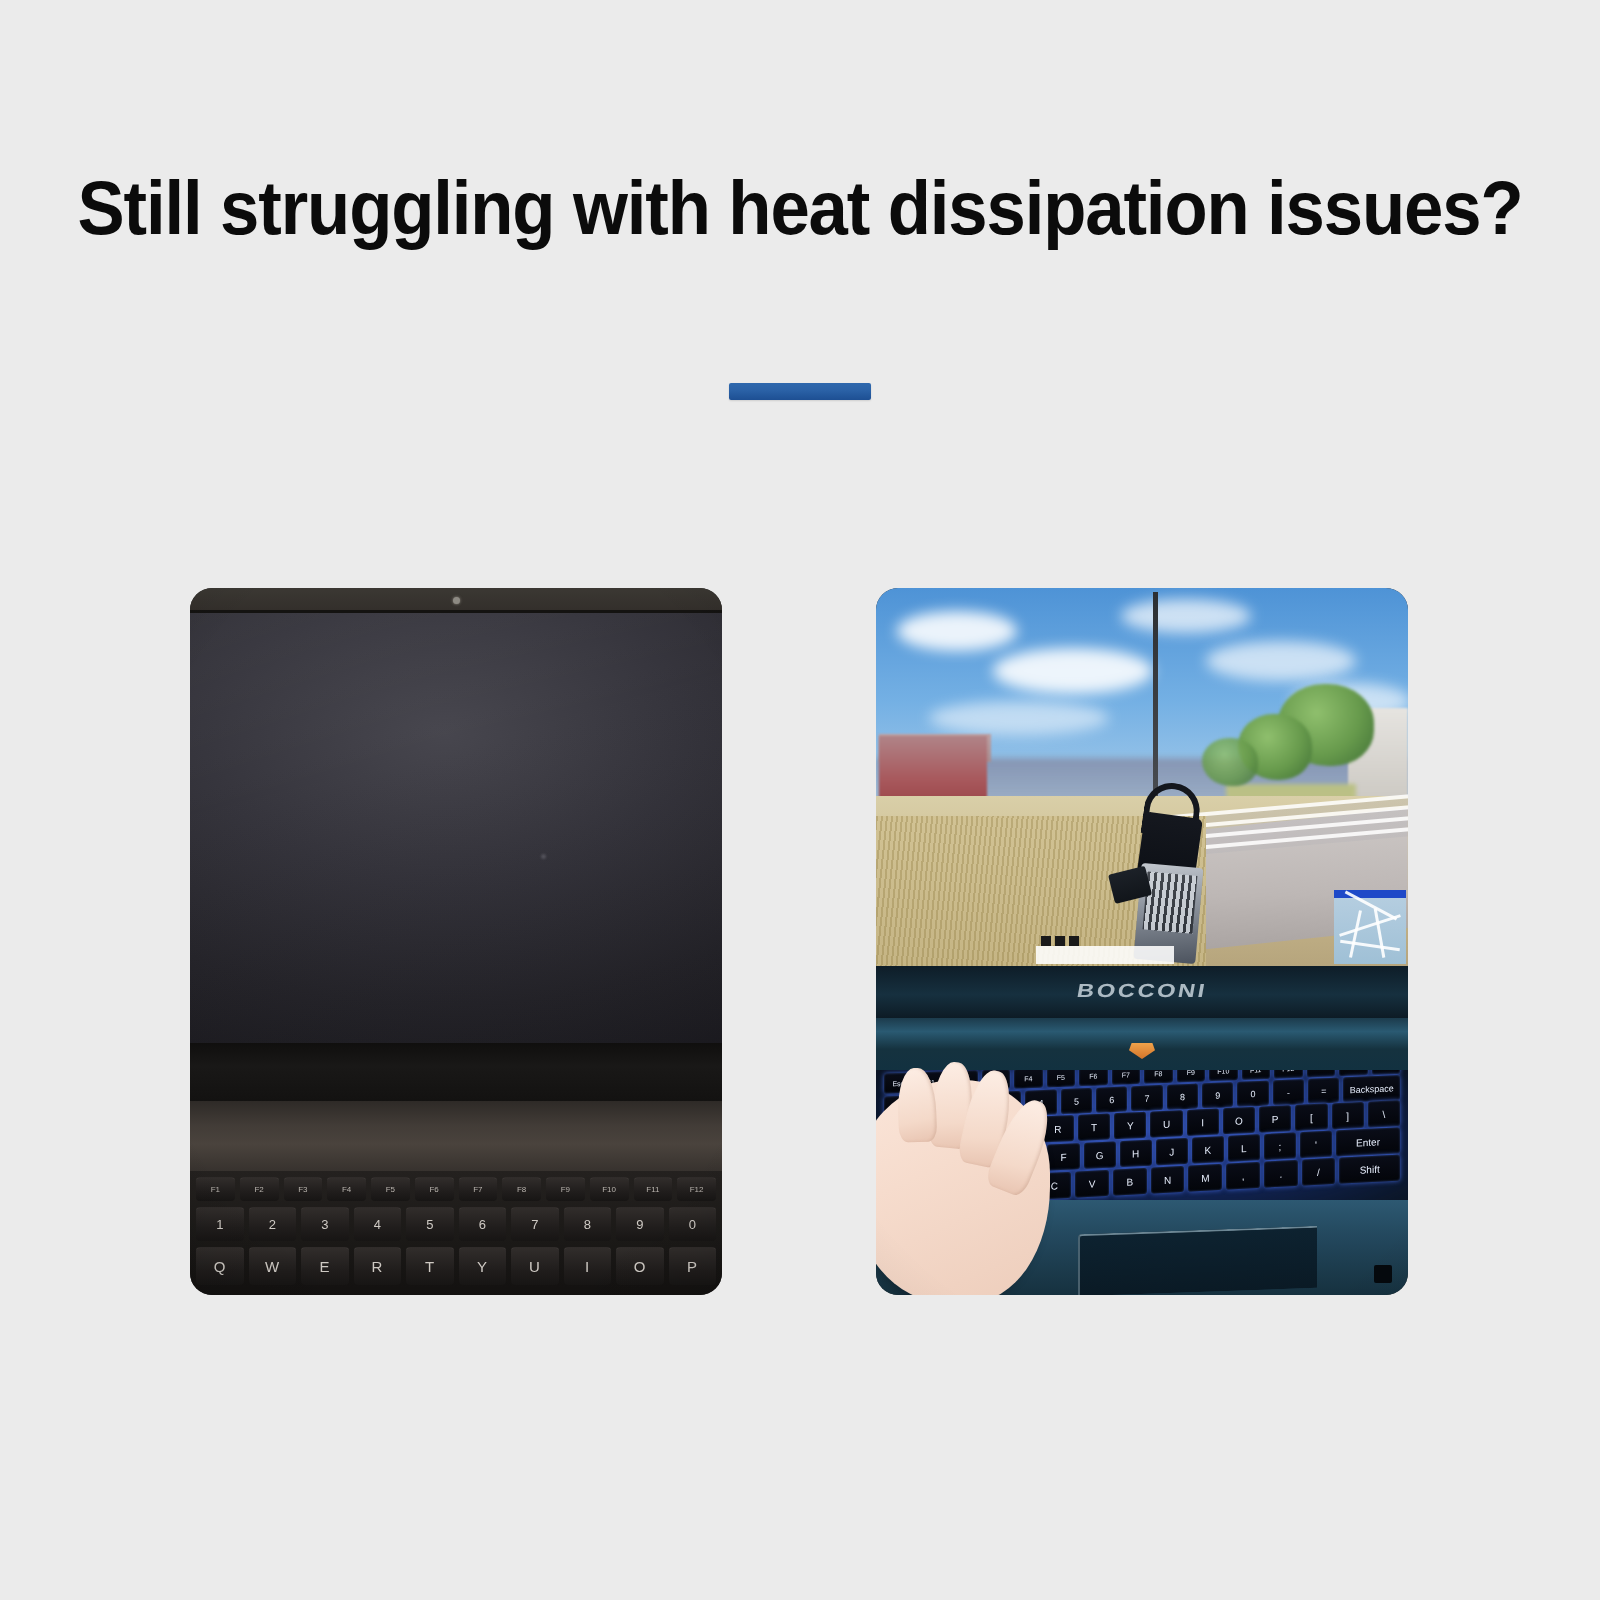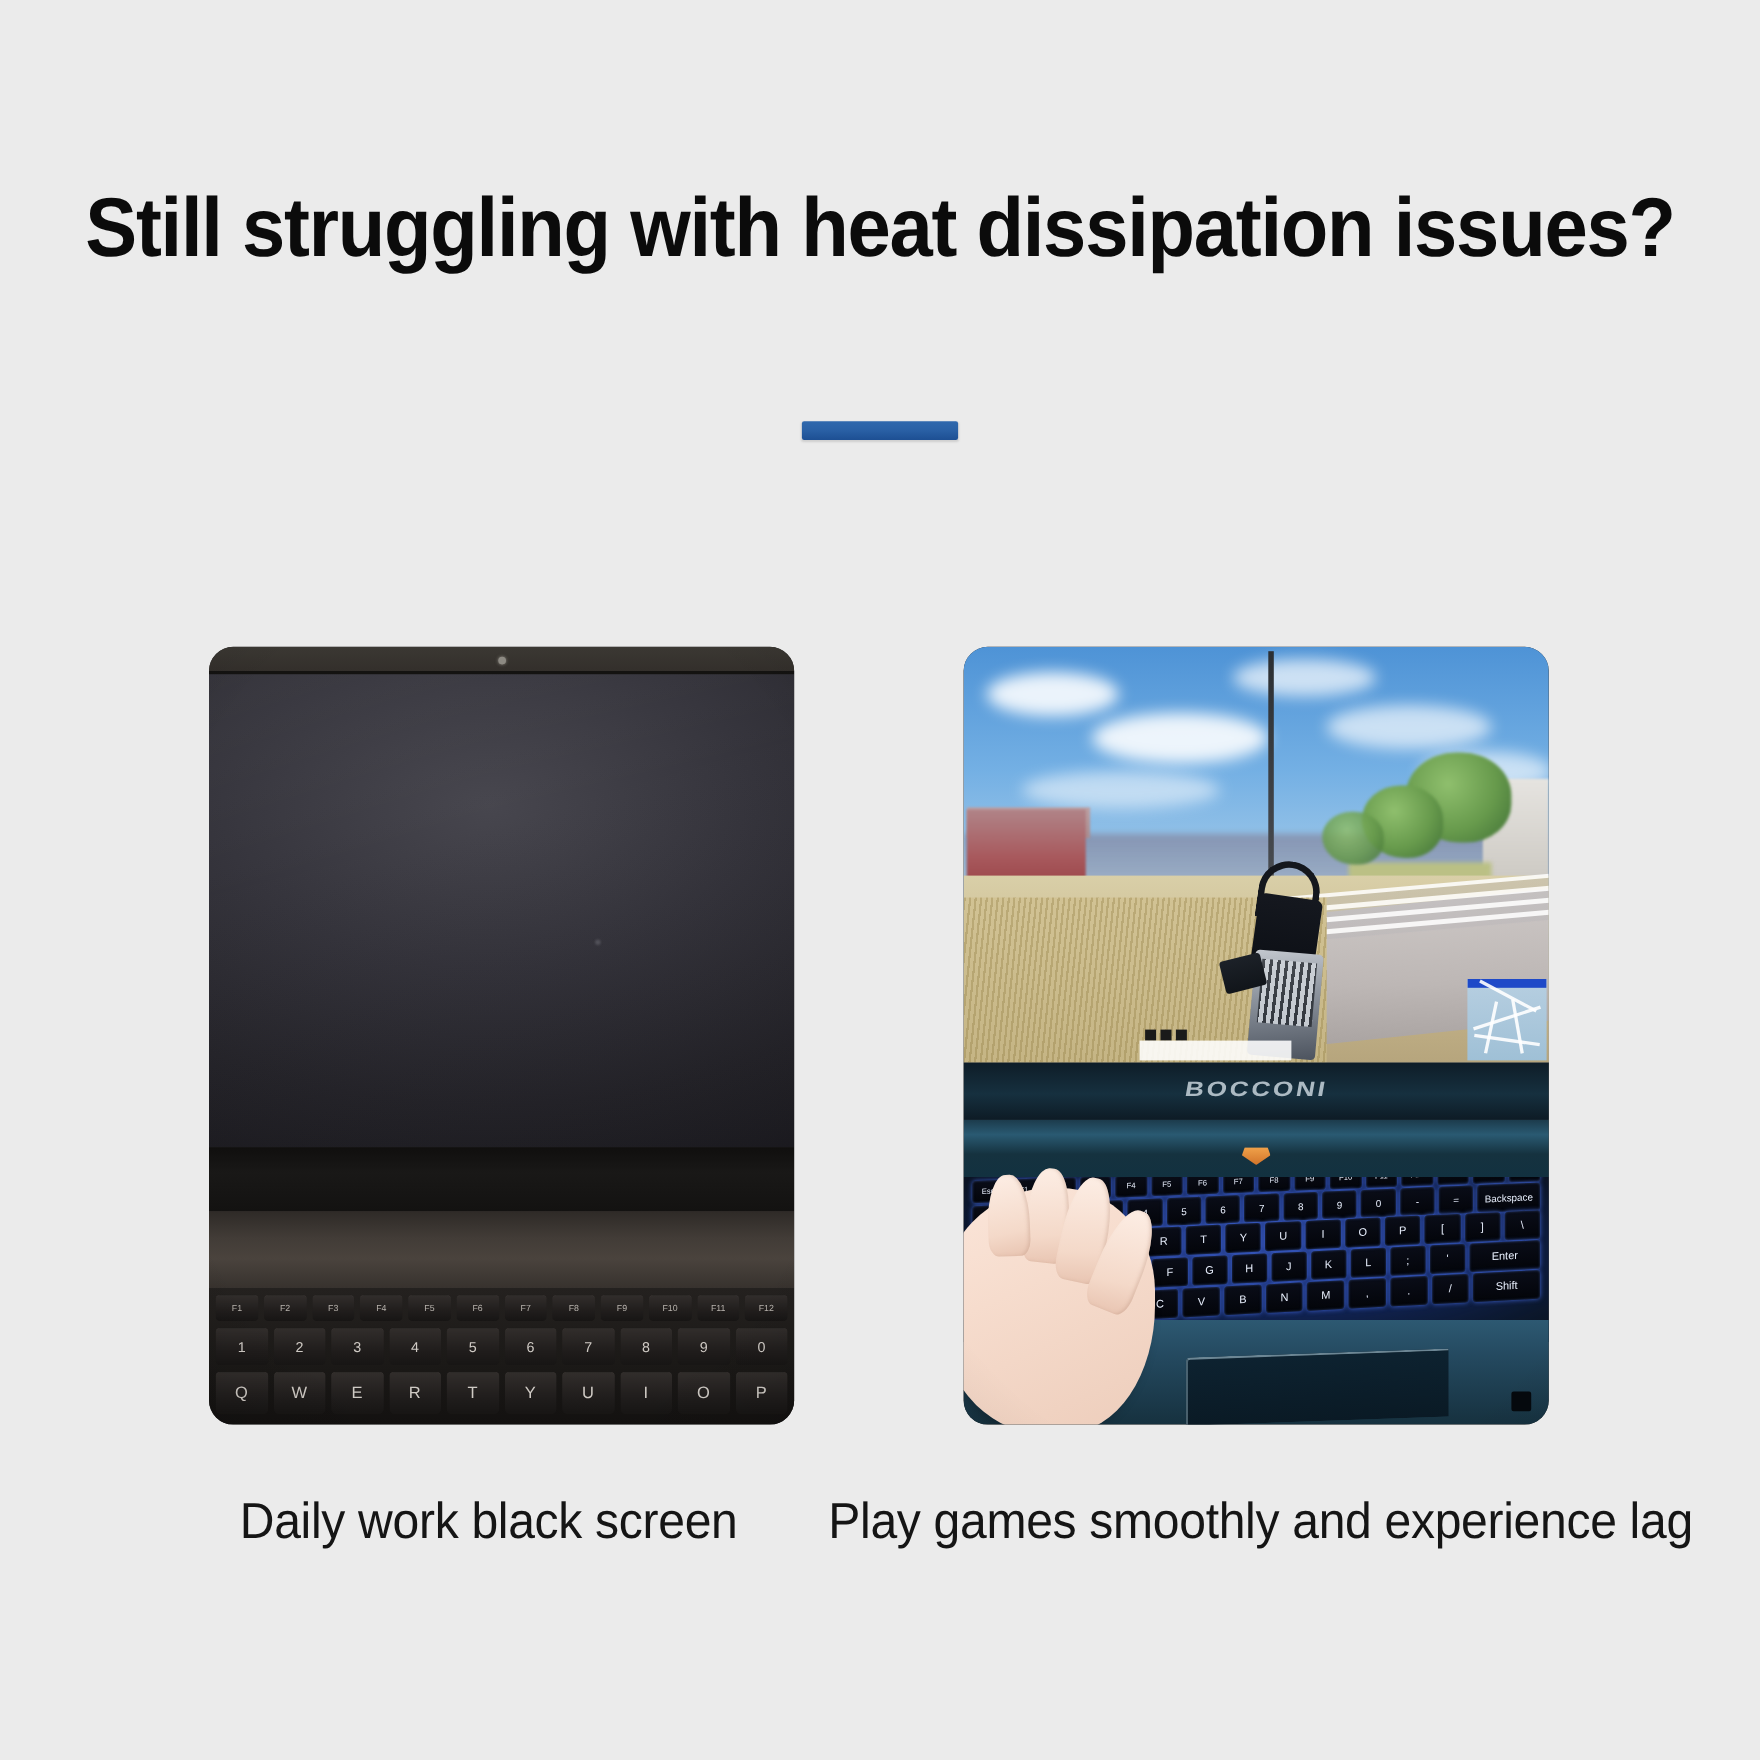--- a/index.html
+++ b/index.html
@@ -626,18 +626,14 @@
         <div class="finger" style="left:112px;top:-10px;width:42px;height:96px;transform:rotate(12deg);"></div>
         <div class="finger" style="left:146px;top:18px;width:42px;height:96px;transform:rotate(22deg);"></div>
         <div class="finger" style="left:44px;top:-12px;width:38px;height:74px;transform:rotate(-2deg);"></div>
       </div>
 
       <div class="rt-vignette"></div>
     </div>
 
   </div>
 
-  <div class="captions">
-    <div class="caption caption-left">Daily work black screen</div>
-    <div class="caption caption-right">Play games smoothly and experience lag</div>
-  </div>
 
 </div>
 
 </body></html>

